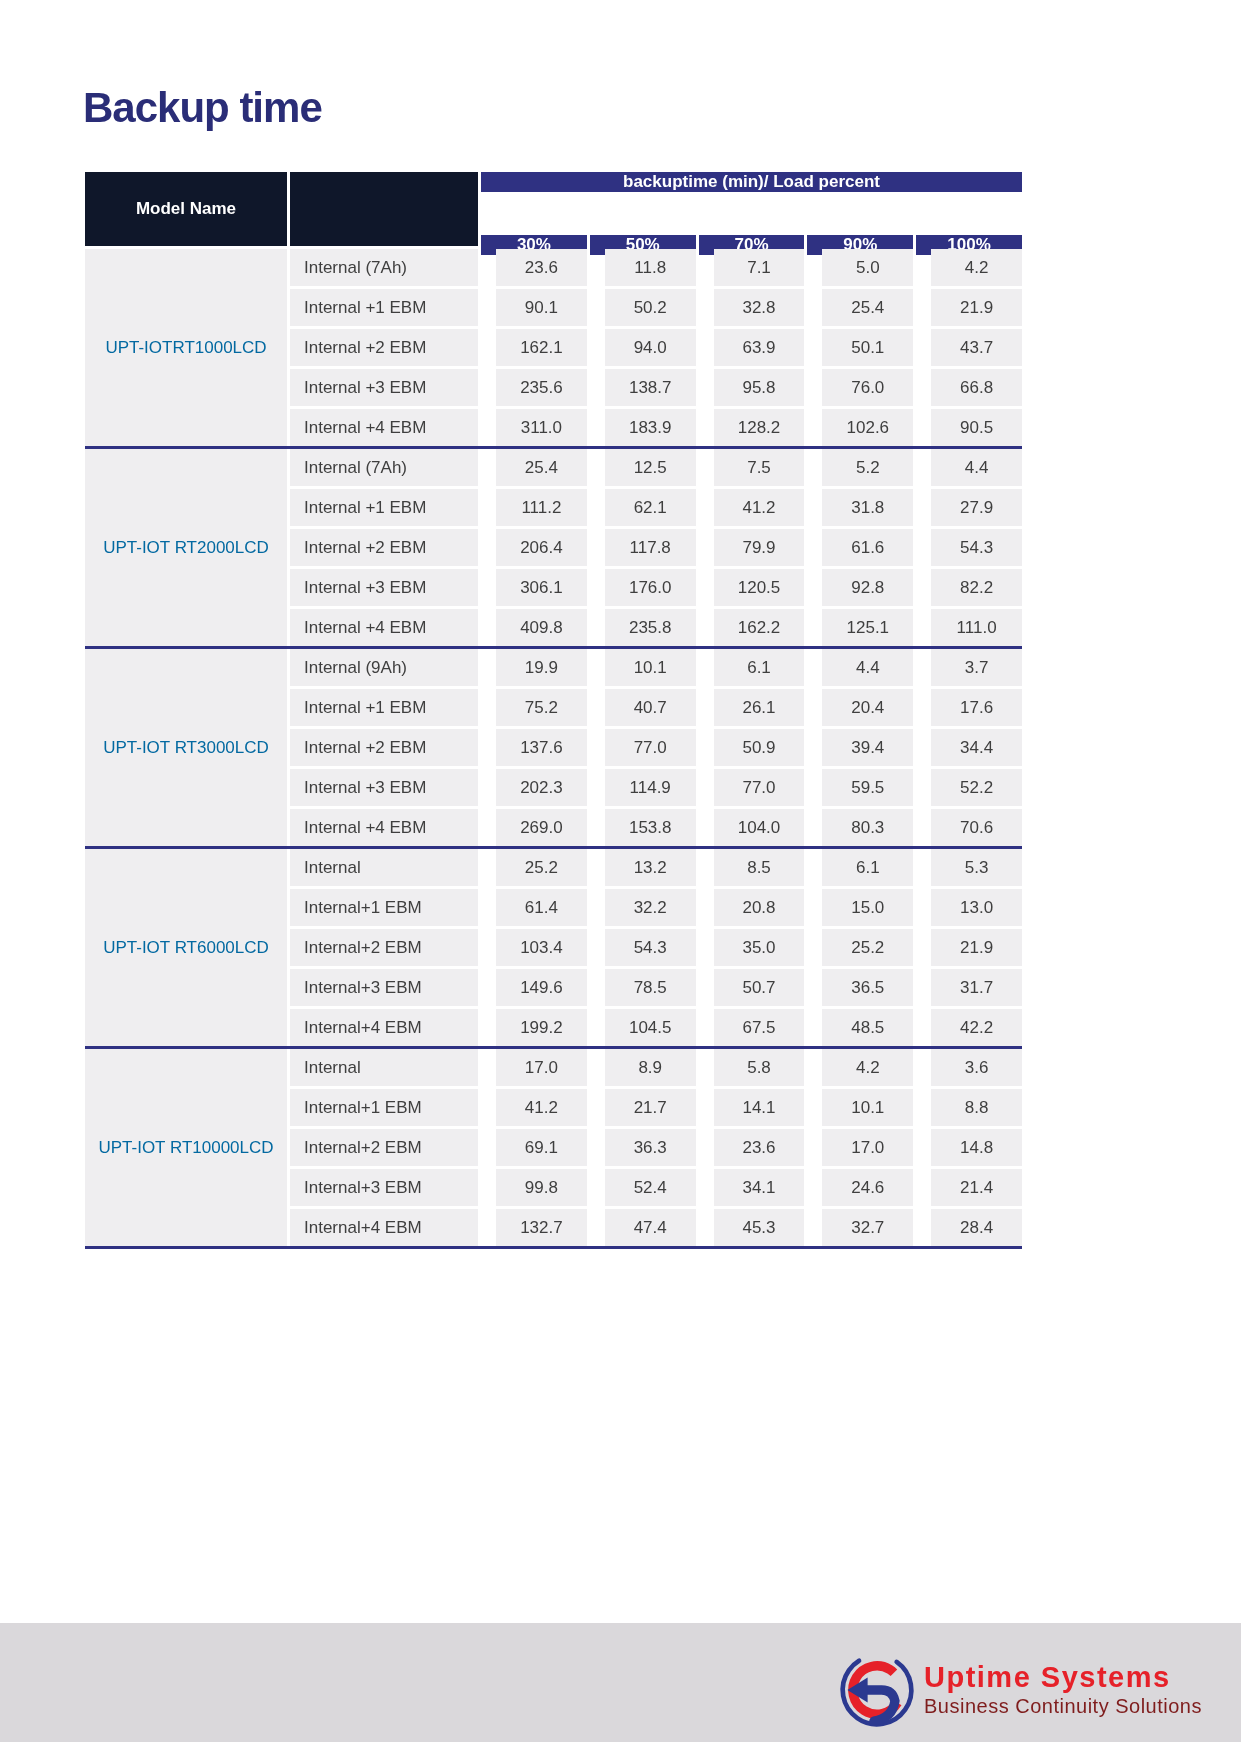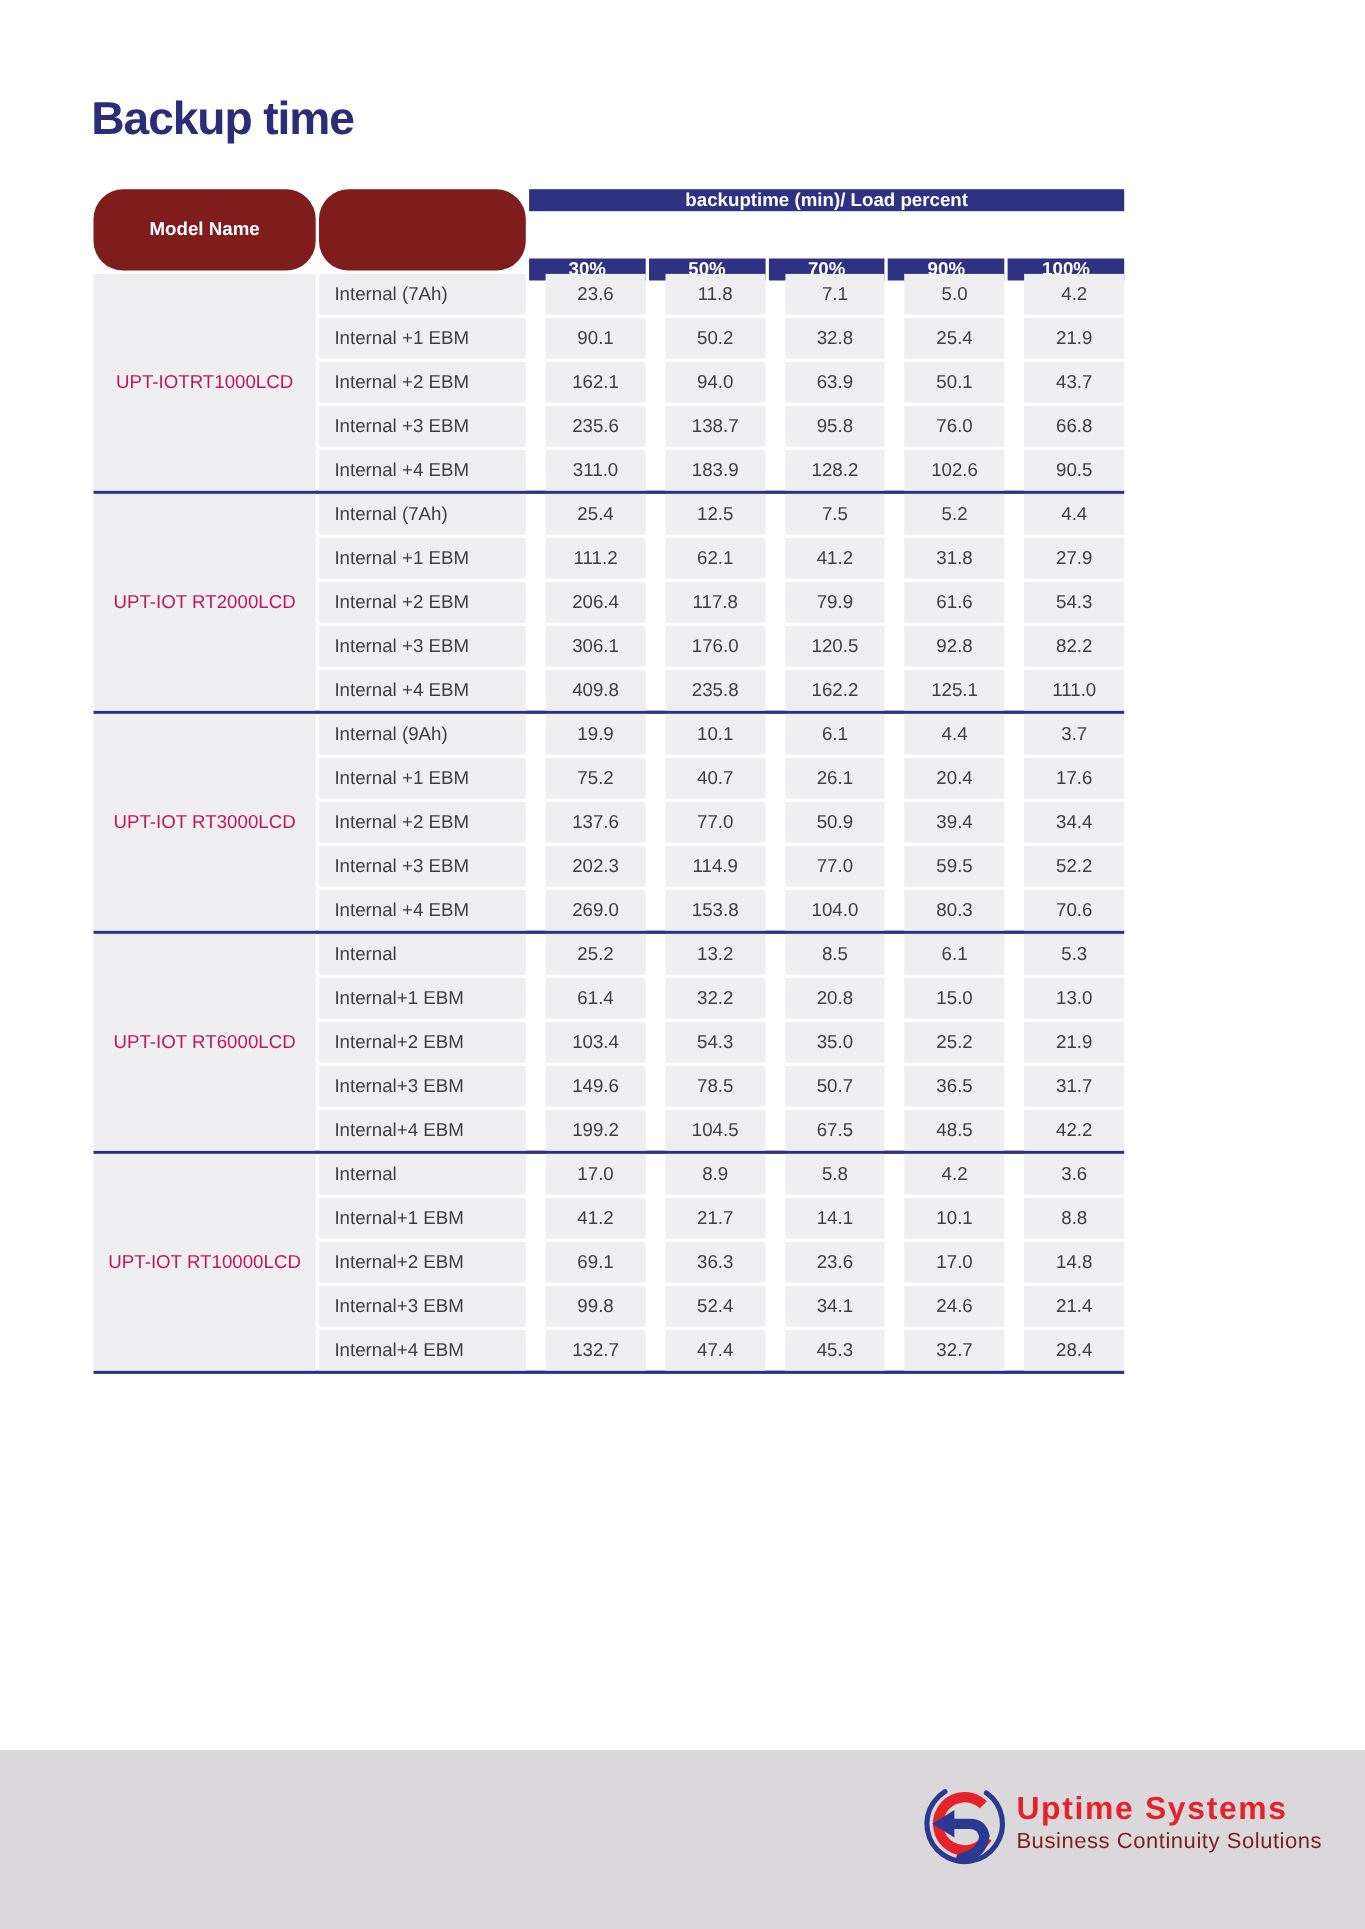--- a/index.html
+++ b/index.html
@@ -16,48 +16,48 @@
     font-size:42px; font-weight:700; letter-spacing:-1px;
     color:#2A2D77;
   }
   
   .btable {
     position:absolute; left:85px; top:172px; width:937px;
     border-bottom:3px solid #2F3182;
     background:#ffffff;
   }
   .thead { display:flex; gap:3px; height:74px; }
-  .hcell { background:#7f1d1d; color:#ffffff; font-weight:700; font-size:17px;border-radius:27px; }
+  .hcell { background:#0f172a; color:#ffffff; font-weight:700; font-size:17px; }
   .model-h { width:202px; display:flex; align-items:center; justify-content:center; }
   .cfg-h  { width:188px; }
   .hright { flex:1; display:flex; flex-direction:column; gap:3px; }
   .hspan  { height:37px; background:#2F3182; color:#fff; font-weight:700; font-size:17px;
             display:flex; align-items:center; justify-content:center;text-align:center; }
   .hcols  { flex:1; display:flex; gap:3px;margin-top:40px; }
   .hcol   { flex:1; background:#2F3182; color:#fff; font-weight:700; font-size:17px;
             display:flex; align-items:center; justify-content:center; }
   .tgroup { display:flex; gap:3px; border-top:3px solid #2F3182; }
   .tgroup.first { border-top:none; margin-top:3px; }
   .mcell {
-    width:202px; background:#EFEEF0; color:#be185d; font-size:17px;
+    width:202px; background:#EFEEF0; color:#0369a1; font-size:17px;
     display:flex; align-items:center; justify-content:center; text-align:center;
   }
   .grows { flex:1; display:flex; flex-direction:column; gap:3px; }
   .trow  { display:flex; gap:18px; height:37px; }
   .cfg   { width:188px; background:#EFEEF0; color:#3F3F3F; font-size:17px;
            display:flex; align-items:center; padding-left:14px; }
   .val   { flex:1; background:#EFEEF0; color:#3F3F3F; font-size:17px;
            display:flex; align-items:center; justify-content:center; }
   .comment {
     position:absolute; left:83px; top:1288px;
     font-size:18px; color:#595959;
   }
   
   .footer {
-    position:absolute; left:0; bottom:0; width:1241px; height:163px;
+    position:absolute; left:0; bottom:12px; width:1241px; height:119px;
     background:#DAD8DB;
   }
   .logo { position:absolute; left:838px; top:28px; display:flex; align-items:center; gap:8px; }
   .logo-icon { width:78px; height:78px; }
   .logo-text { display:flex; flex-direction:column; }
   .brand  { color:#E62129; font-size:29px; font-weight:700; letter-spacing:1.5px; line-height:32px; }
   .tagline{ color:#7f1d1d; font-size:20px; letter-spacing:0.5px; line-height:26px; }
 </style>
 </head>
 <body>

